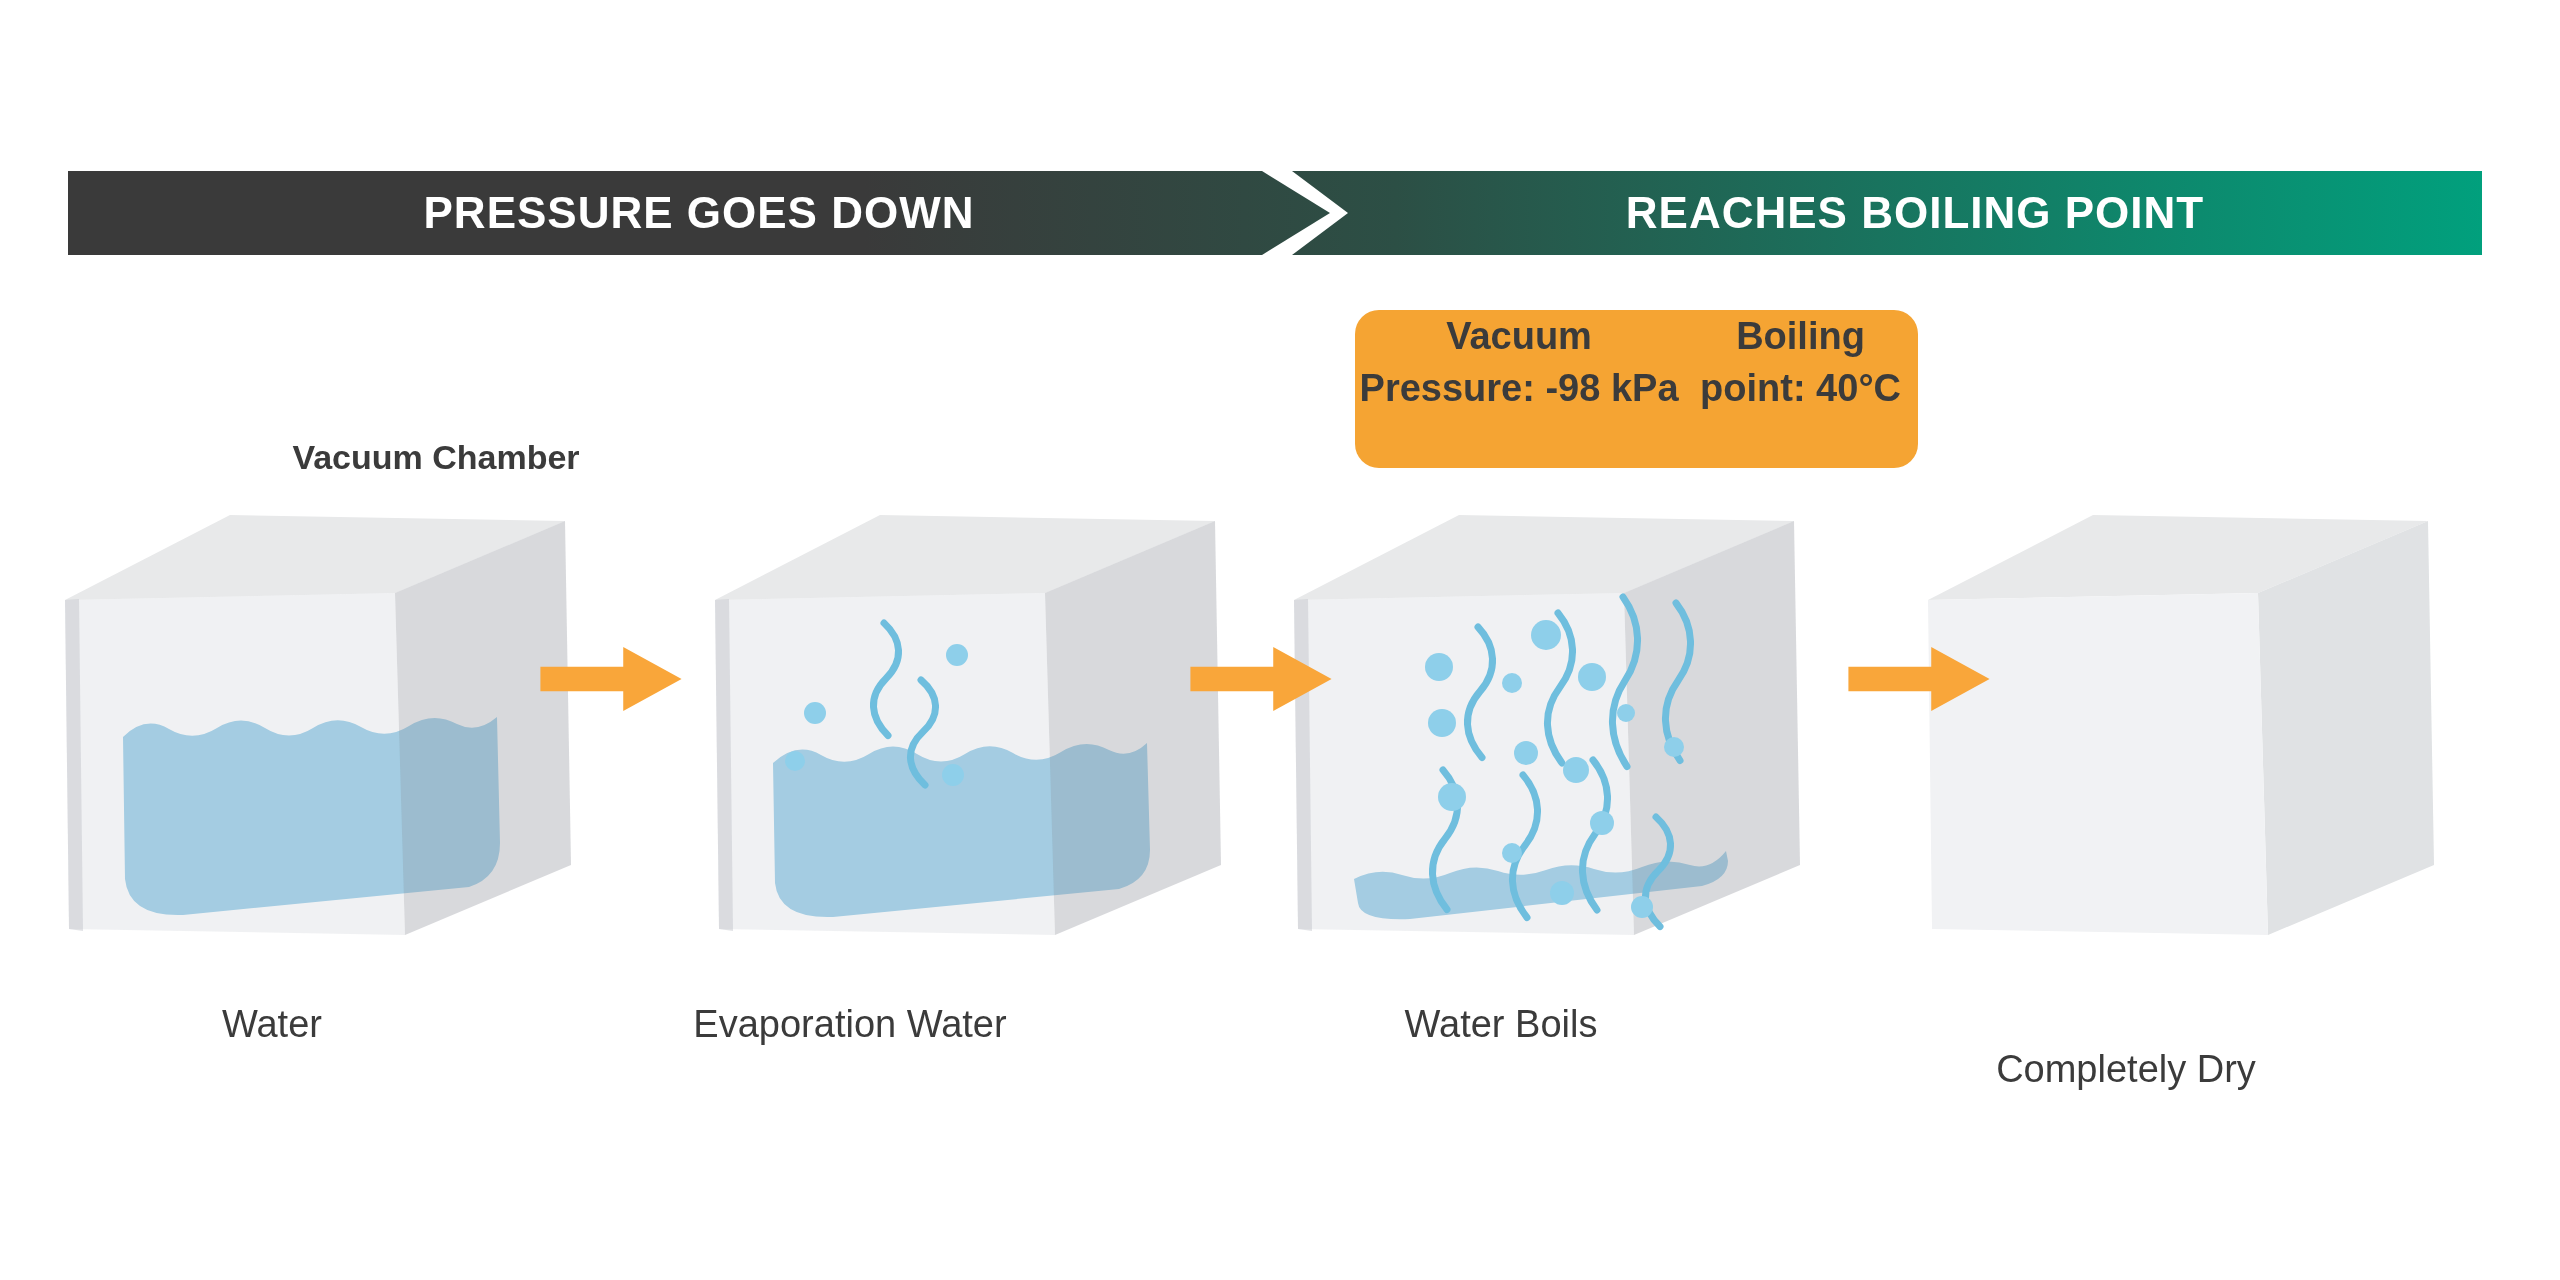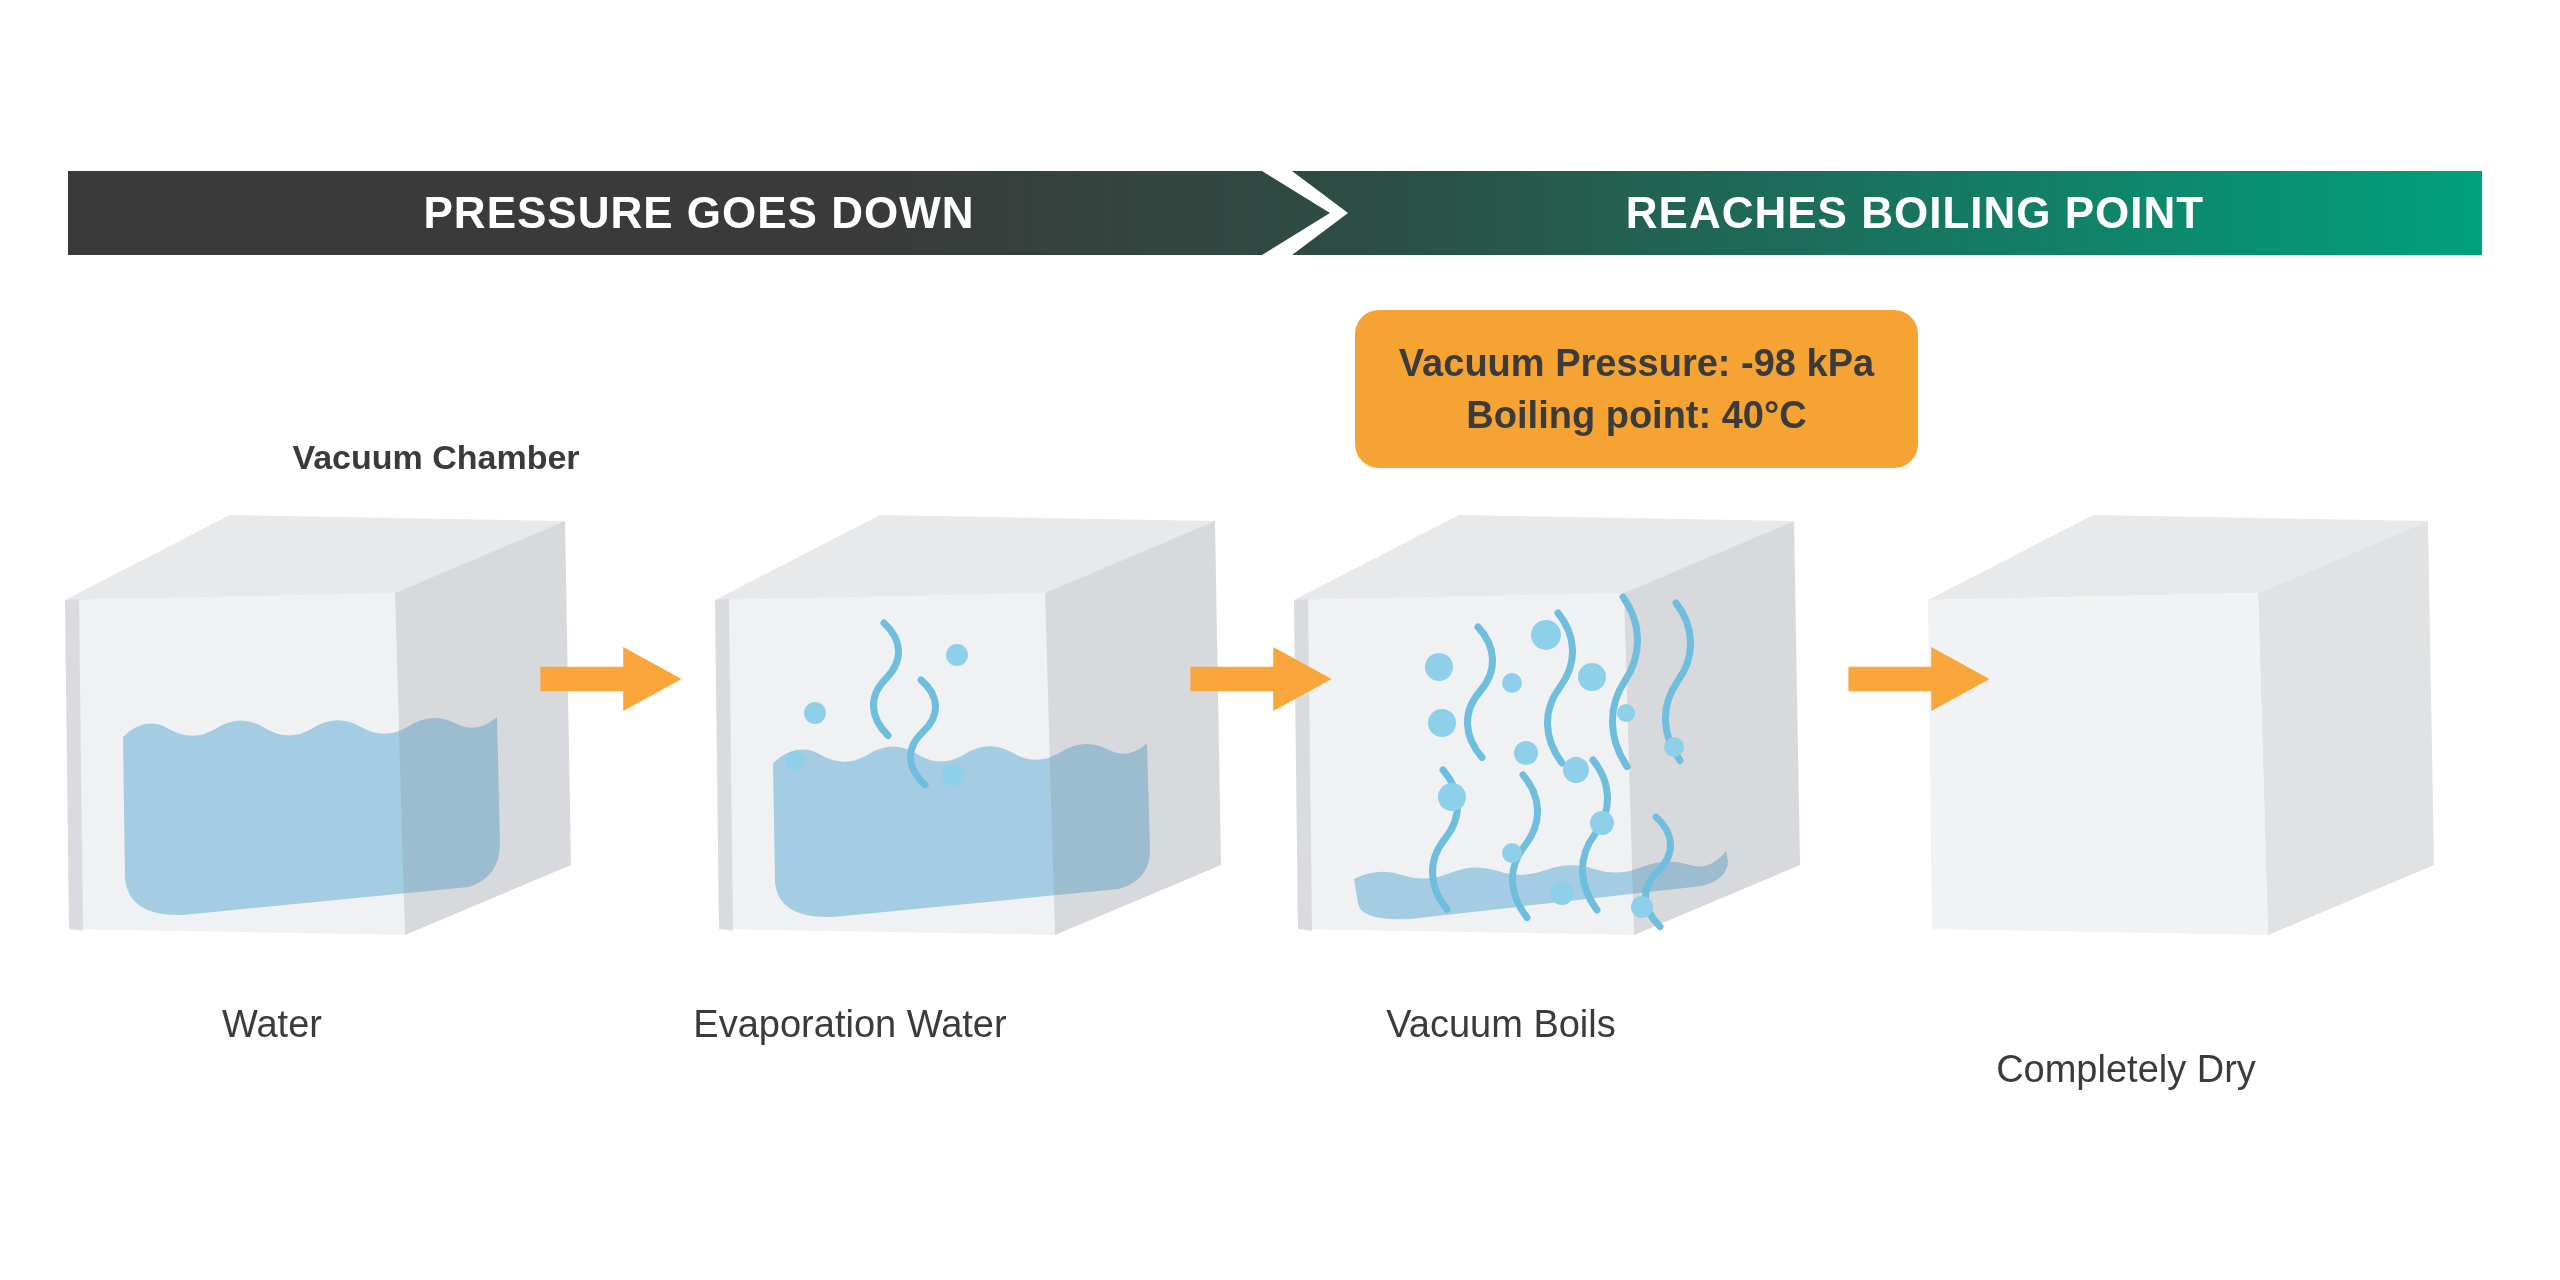--- a/index.html
+++ b/index.html
@@ -13,21 +13,21 @@
   .banner-label{
     top:171px;height:92px;line-height:84px;text-align:center;
     color:var(--banner-text);font-size:44px;font-weight:700;letter-spacing:1px;
     white-space:nowrap;
   }
   #banner-label-left{left:68px;width:1262px;}
   #banner-label-right{left:1348px;width:1134px;}
   
   #callout{
     left:1355px;top:310px;width:563px;height:158px;border-radius:24px;
-    background:var(--callout-bg);display:flex;flex-direction:column;justify-content:center;
+    background:var(--callout-bg);display:flex;justify-content:center;
     text-align:center;color:var(--text-dark);font-size:38px;font-weight:700;line-height:52px;
   }
   
   #chamber-title{
     left:436px;top:438px;transform:translateX(-50%);
     color:var(--text-dark);font-size:34px;font-weight:700;white-space:nowrap;
   }
   
   .stage-svg{width:640px;height:520px;top:505px;}
   #stage-svg-1{left:45px;}
@@ -158,17 +158,17 @@
   <polygon points="0,21 88,21 88,0 150,34 88,68 88,47 0,47" style="fill:var(--accent-orange)"></polygon>
 </svg>
 
 <div id="stage-label-1" class="abs stage-label">
   <div>Water</div>
 </div>
 <div id="stage-label-2" class="abs stage-label">
   <div>Evaporation Water</div>
 </div>
 <div id="stage-label-3" class="abs stage-label">
-  <div>Vacuum Boils</div>
+  <div>Water Boils</div>
 </div>
 <div id="stage-label-4" class="abs stage-label">
   <div>Completely Dry</div>
 </div>
 
 </body></html>

